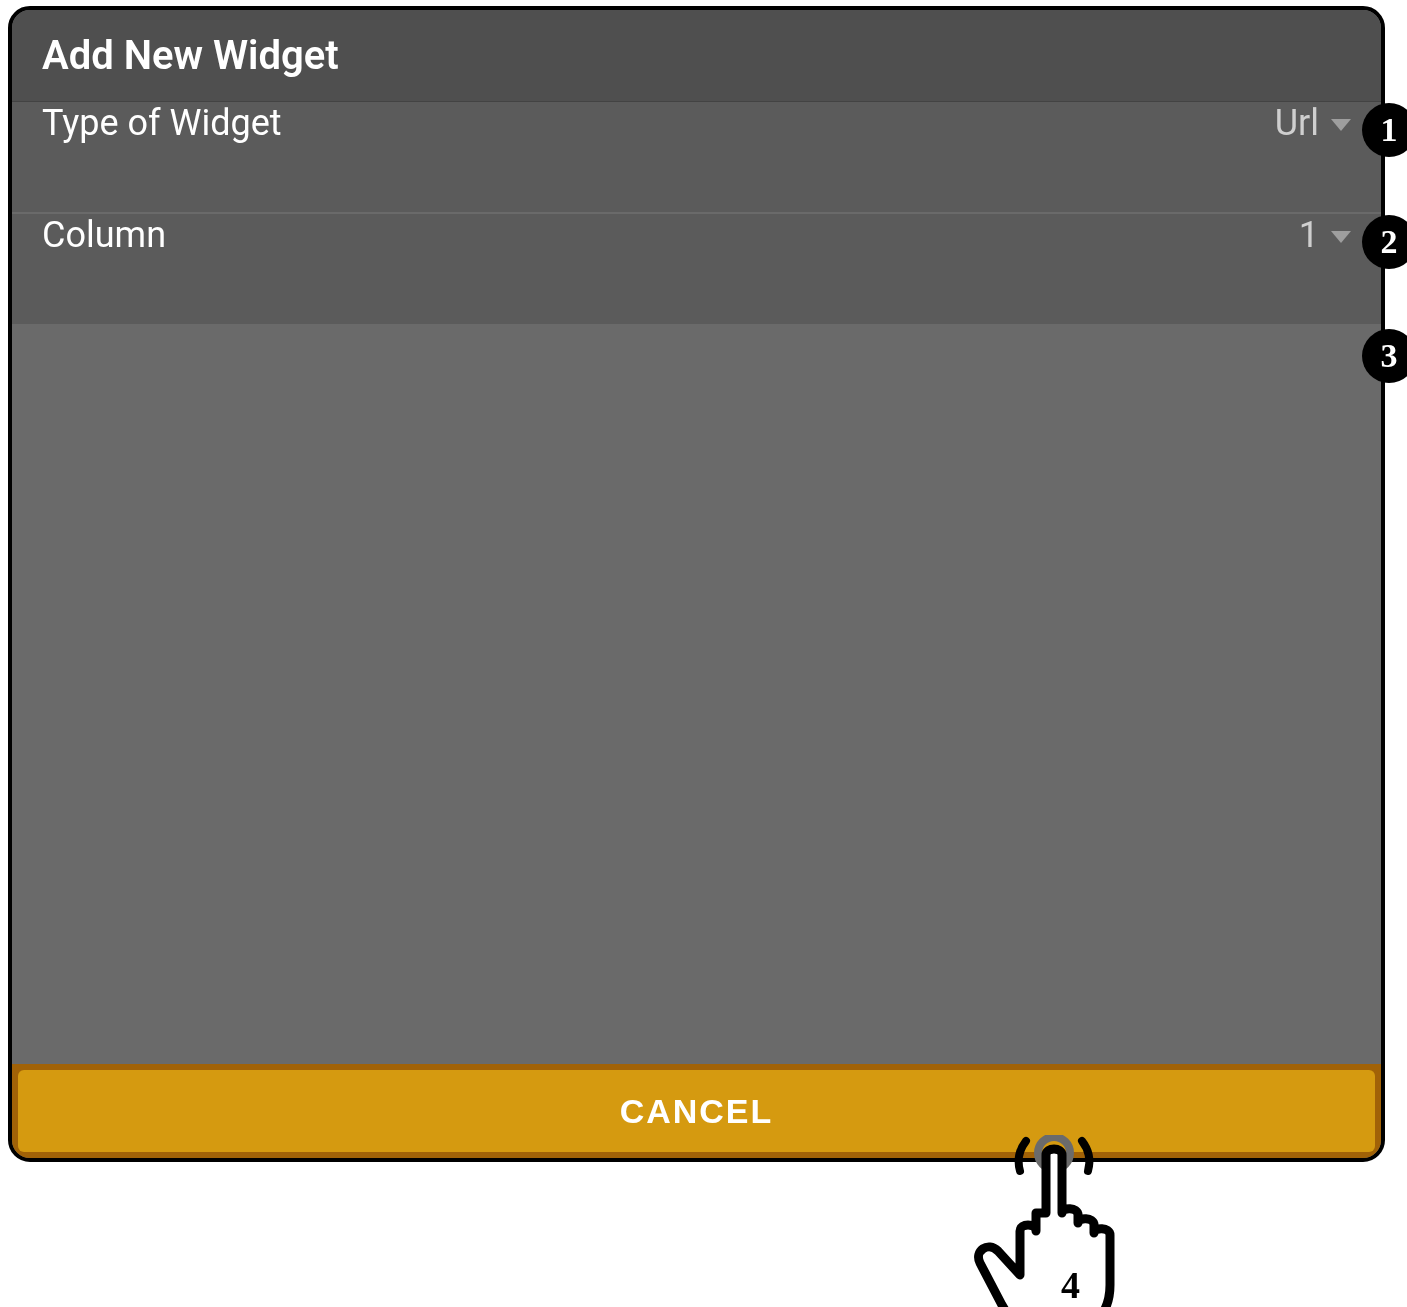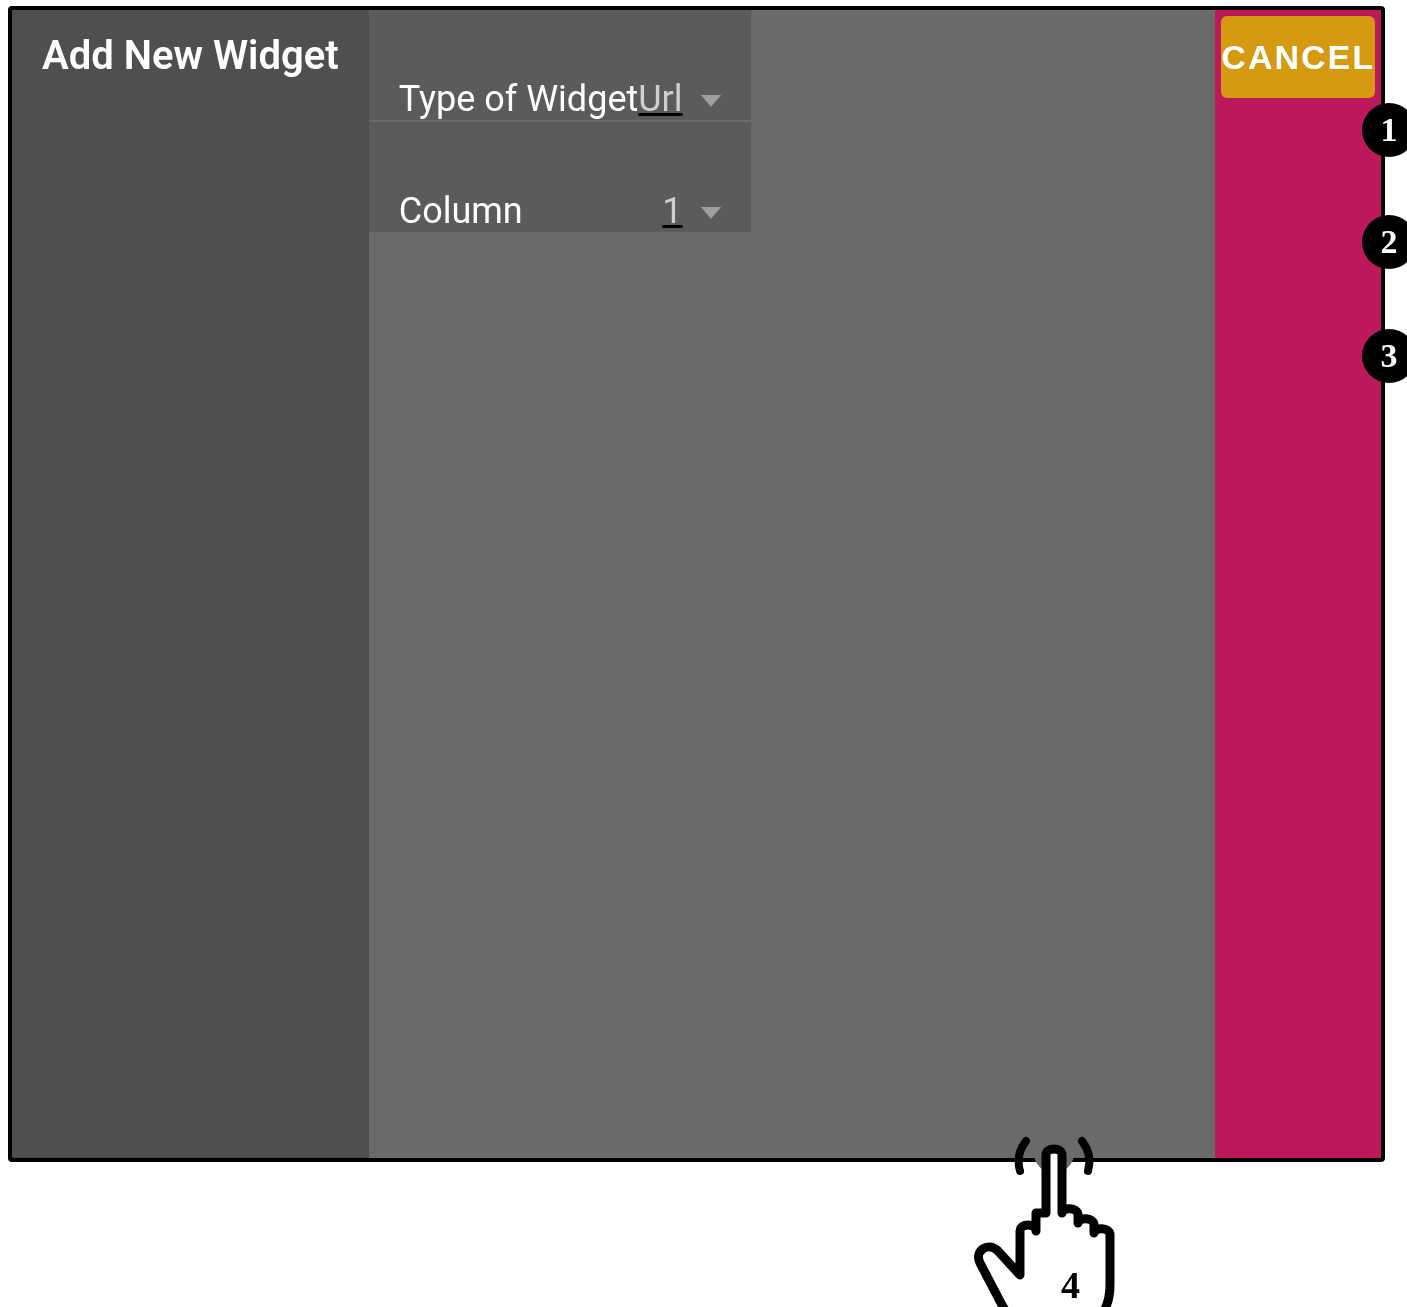--- a/index.html
+++ b/index.html
@@ -11,57 +11,56 @@
     position: relative;
   }
   .dialog {
     position: absolute;
     left: 8px;
     top: 6px;
     width: 1377px;
     height: 1156px;
     background: #6a6a6a;
     border: 4px solid #000;
-    border-radius: 4px;
+    border-radius: 22px;
     overflow: hidden;
     display: flex;
-    flex-direction: row;
+    flex-direction: column;
   }
   .dialog-header {
     background: #4f4f4f;
     padding: 22px 30px;
     border-bottom: 1px solid rgba(0,0,0,0.15);
   }
   .dialog-title {
     color: #ffffff;
     font-size: 40px;
     font-weight: 600;
   }
   .rows {
     flex: 0 0 auto;
   }
   .row {
     display: flex;
     justify-content: space-between;
-    align-items: flex-end;
+    align-items: flex-start;
     background: #5b5b5b;
     padding: 0 30px;
     height: 112px;
     border-bottom: 2px solid #6a6a6a;
   }
   .row-label {
     color: #ffffff;
     font-size: 36px;
     font-weight: 400;
   }
   .row-value-wrap {
     display: flex;
     align-items: center;
-    gap: 18px;
-    text-decoration: underline;
+    gap: 12px;
   }
   .row-value {
     color: #cfcfcf;
     font-size: 36px;
     font-weight: 400;
   }
   .caret-down-icon {
     width: 0;
     height: 0;
     border-left: 10px solid transparent;
@@ -69,21 +68,21 @@
     border-top: 12px solid #9e9e9e;
     margin-top: 4px;
   }
   .body-fill {
     flex: 1 1 auto;
     background: #6a6a6a;
   }
   .button-bar {
     display: flex;
     padding: 6px 6px 6px 6px;
-    background: #be185d;
+    background: #a16207;
   }
   .btn {
     flex: 1 1 0;
     height: 82px;
     background: #d59a10;
     border: none;
     border-radius: 6px;
     color: #ffffff;
     font-size: 34px;
     font-weight: 700;

